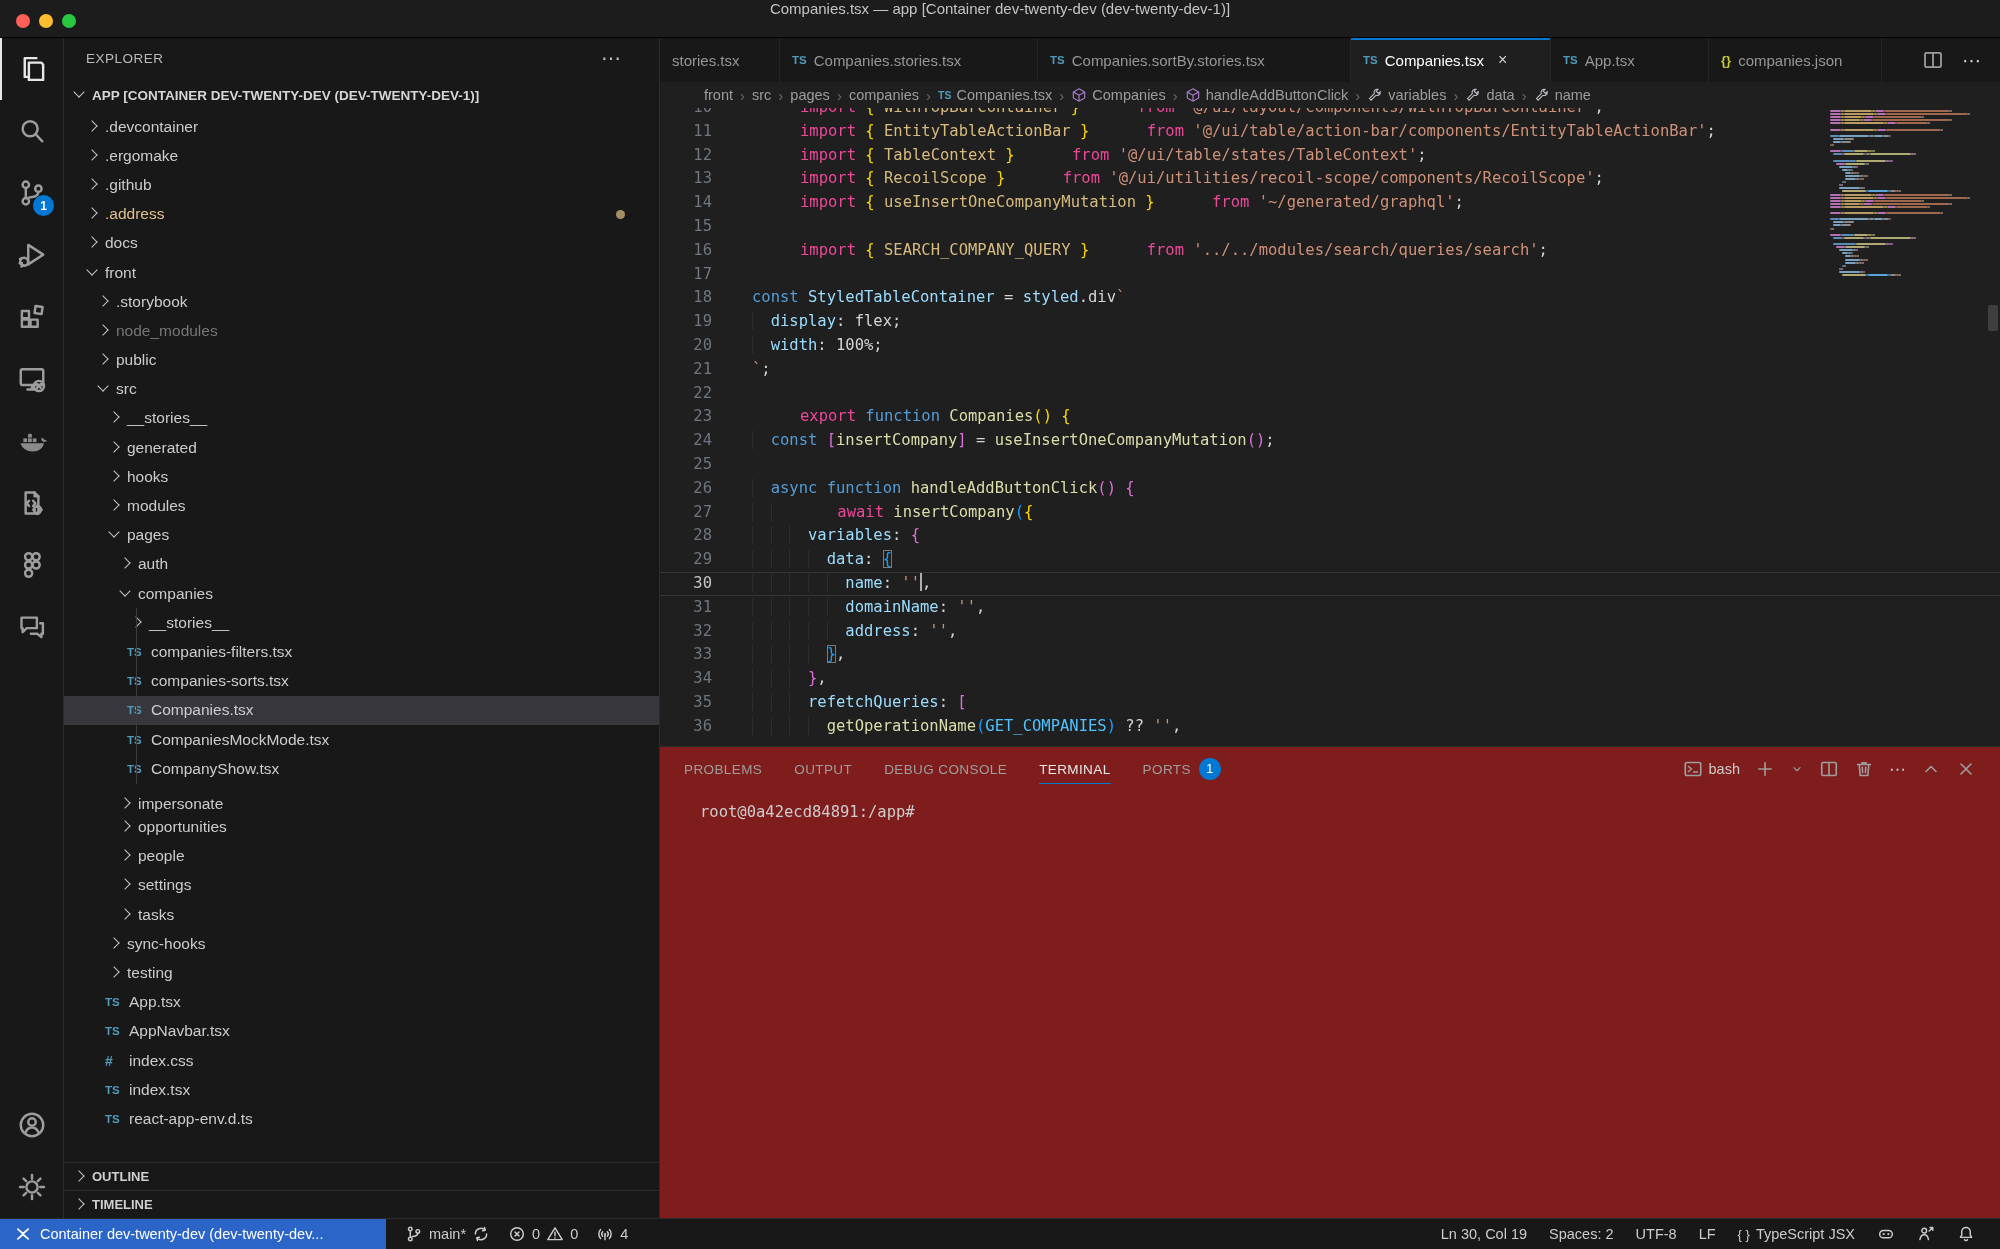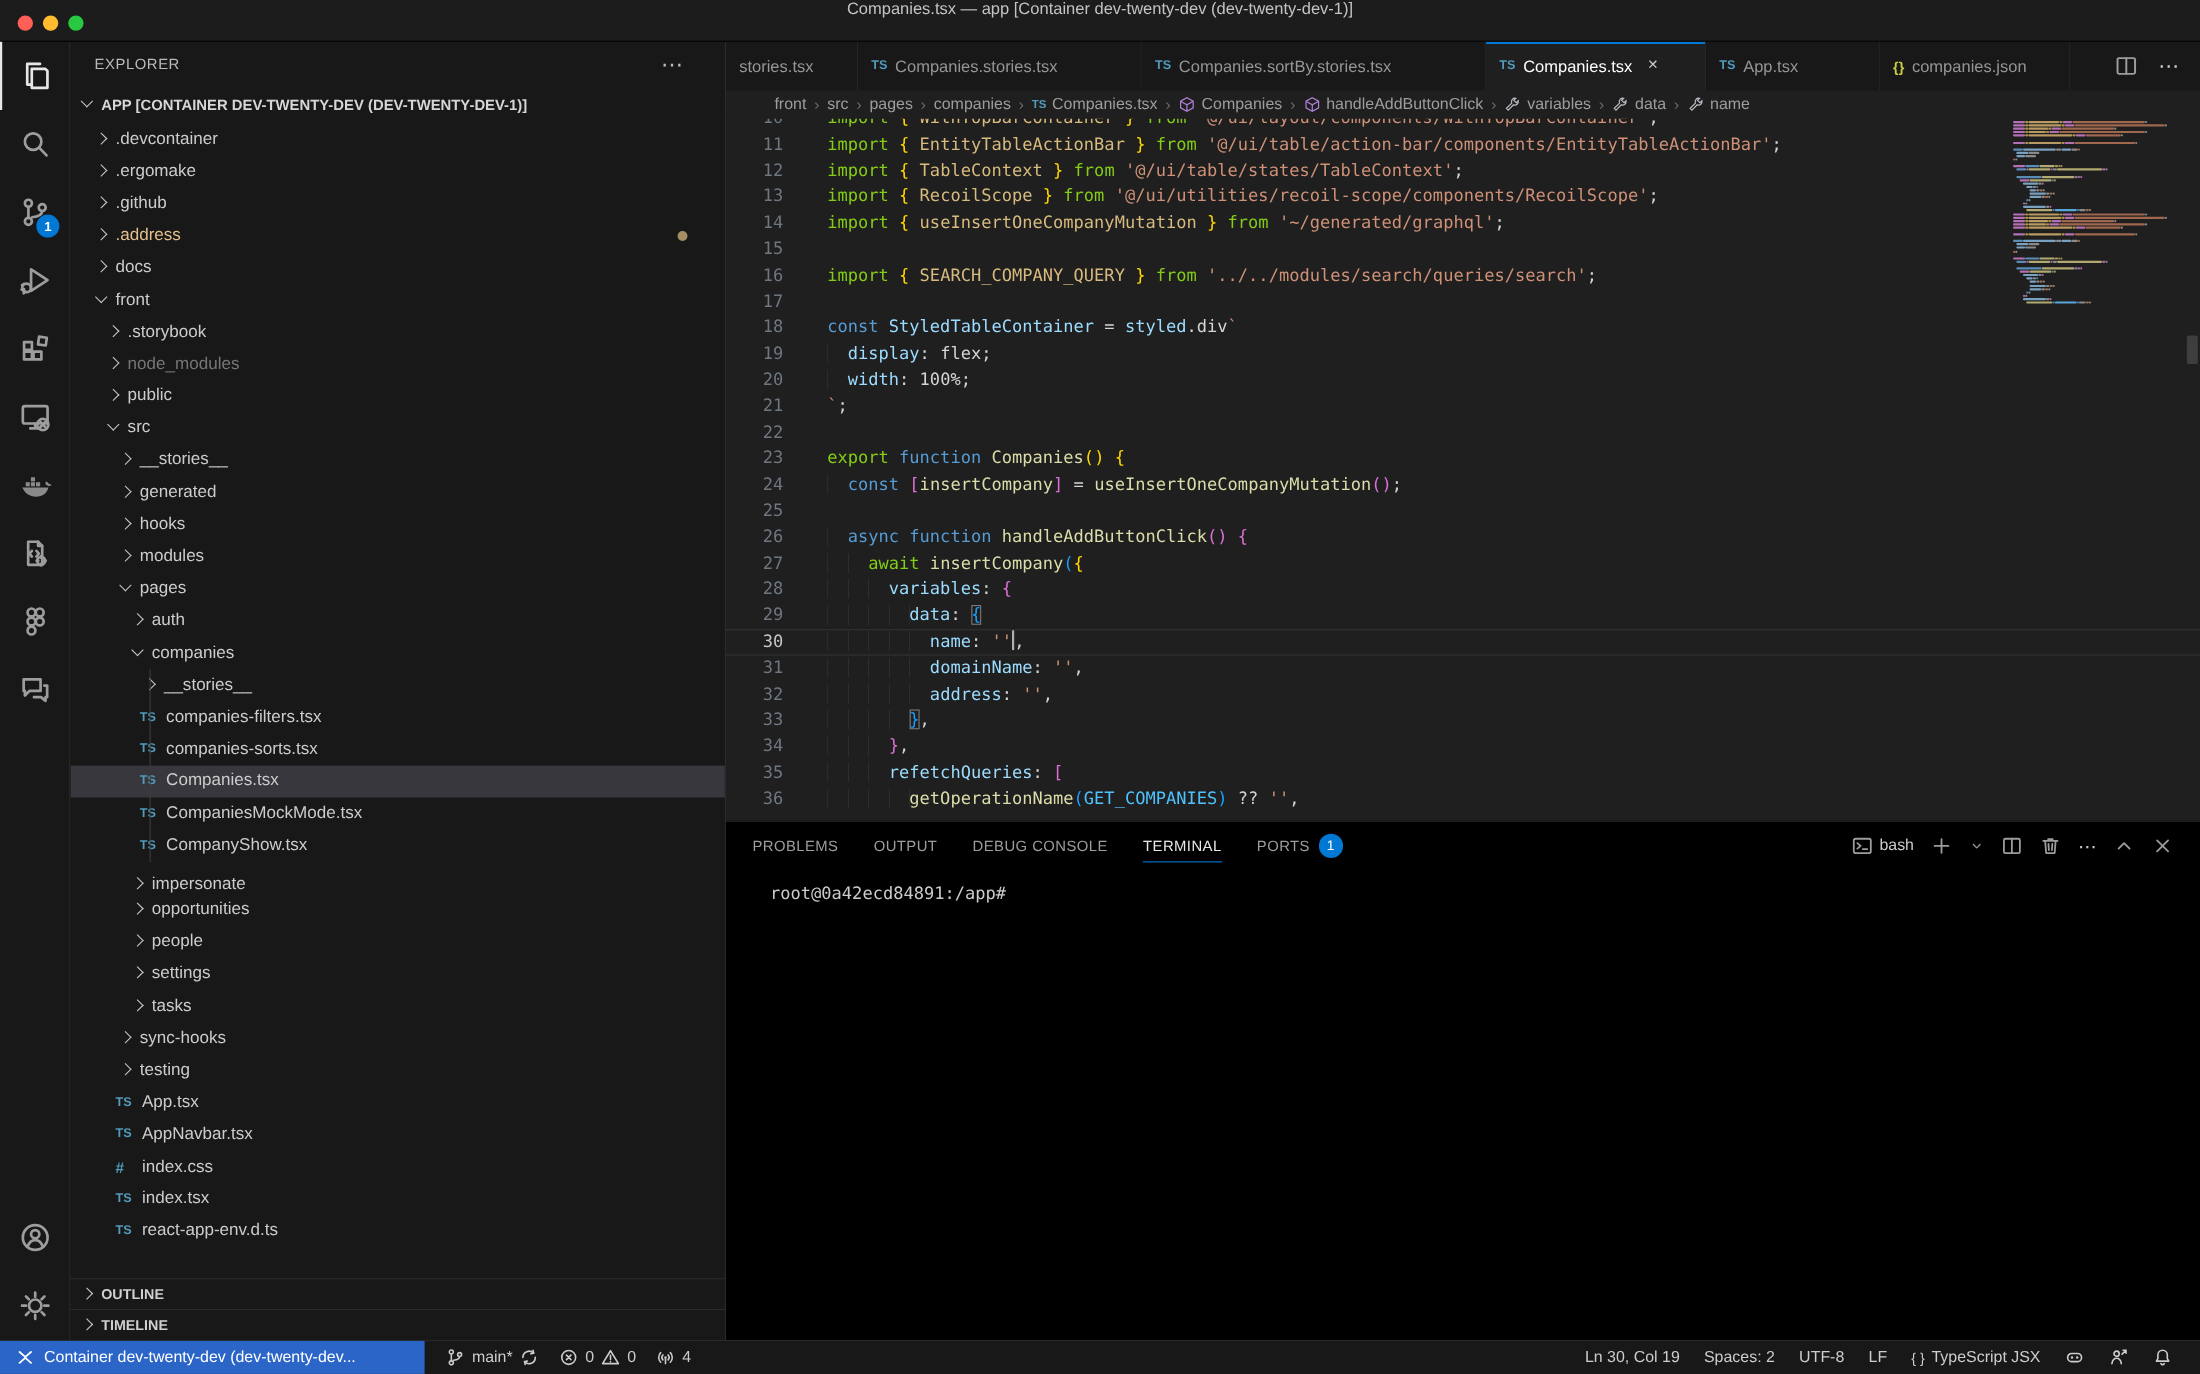--- a/index.html
+++ b/index.html
@@ -68,36 +68,36 @@
   .bc-item svg { width:16px; height:16px; }
 
   
   .codearea { position:relative; flex:1; overflow:hidden; }
   #code { margin-top:-12px; font-family:"DejaVu Sans Mono", monospace; font-size:15.5px; line-height:23.8px; }
   .line { height:23.8px; display:flex; white-space:pre; }
   .line .ln { flex:0 0 52px; text-align:right; color:#6e7681; user-select:none; }
   .line .lc { padding-left:40px; }
   .line.cur { box-shadow: inset 0 1px 0 #343434, inset 0 -1px 0 #343434; }
   .line.cur .ln { color:#c6c6c6; }
-  .tk.kw  { color:#84cc16; } .tk.kw2 { color:#569cd6; }
+  .tk.kw  { color:#ec4899;margin-left:48px; } .tk.kw2 { color:#569cd6; }
   .tk.fn  { color:#dcdcaa; } .tk.typ { color:#d7ba7d; }
   .tk.prop{ color:#9cdcfe; } .tk.str { color:#ce9178; }
   .tk.pln { color:#d4d4d4; } .tk.cst { color:#4fc1ff; }
   .tk.b1  { color:#ffd700; } .tk.b2  { color:#da70d6; } .tk.b3 { color:#179fff; }
   .tk.box { outline:1px solid #7a7a7a; outline-offset:-1px; }
   .tk.ind { background:repeating-linear-gradient(to right, #2e2e2e 0 1px, transparent 1px 18.66px); }
   .caret { display:inline-block; width:2px; height:18px; background:#aeafad; vertical-align:-3px; }
 
   .minimap { position:absolute; top:2px; right:20px; width:150px; }
   .mrow { height:2px; margin-bottom:1.1px; display:flex; }
   .mrow span { height:2px; border-radius:1px; }
   .scrollthumb { position:absolute; right:2px; top:197px; width:10px; height:26px; background:#585858; opacity:.55; border-radius:2px; }
 
   
-  .panel { height:472px; background:#000000; border-top:1px solid #2b2b2b; display:flex; flex-direction:column; }
+  .panel { height:472px; background:#7f1d1d; border-top:1px solid #2b2b2b; display:flex; flex-direction:column; }
   .panel-head { height:44px; display:flex; align-items:center; padding:0 24px; }
   .ptab { font-size:13.5px; letter-spacing:.4px; color:#9d9d9d; margin-right:32px; height:44px; display:flex; align-items:center; gap:8px; cursor:pointer; position:relative; }
   .ptab.active { color:#e7e7e7; }
   .ptab.active::after { content:""; position:absolute; bottom:7px; left:0; right:0; height:1.5px; background:#0078d4; }
   .pbadge { min-width:22px; height:22px; border-radius:11px; background:#0078d4; color:#fff; font-size:12.5px; display:flex; align-items:center; justify-content:center; }
   .panel-actions { margin-left:auto; display:flex; align-items:center; gap:15px; color:#cccccc; }
   .panel-actions svg { width:20px; height:20px; }
   .shell-label { font-size:14.5px; display:flex; align-items:center; gap:6px; }
   .pa-glyph { font-size:17px; cursor:pointer; }
   .terminal-body { padding:12px 0 0 40px; font-family:"DejaVu Sans Mono", monospace; font-size:15.5px; color:#cccccc; }

